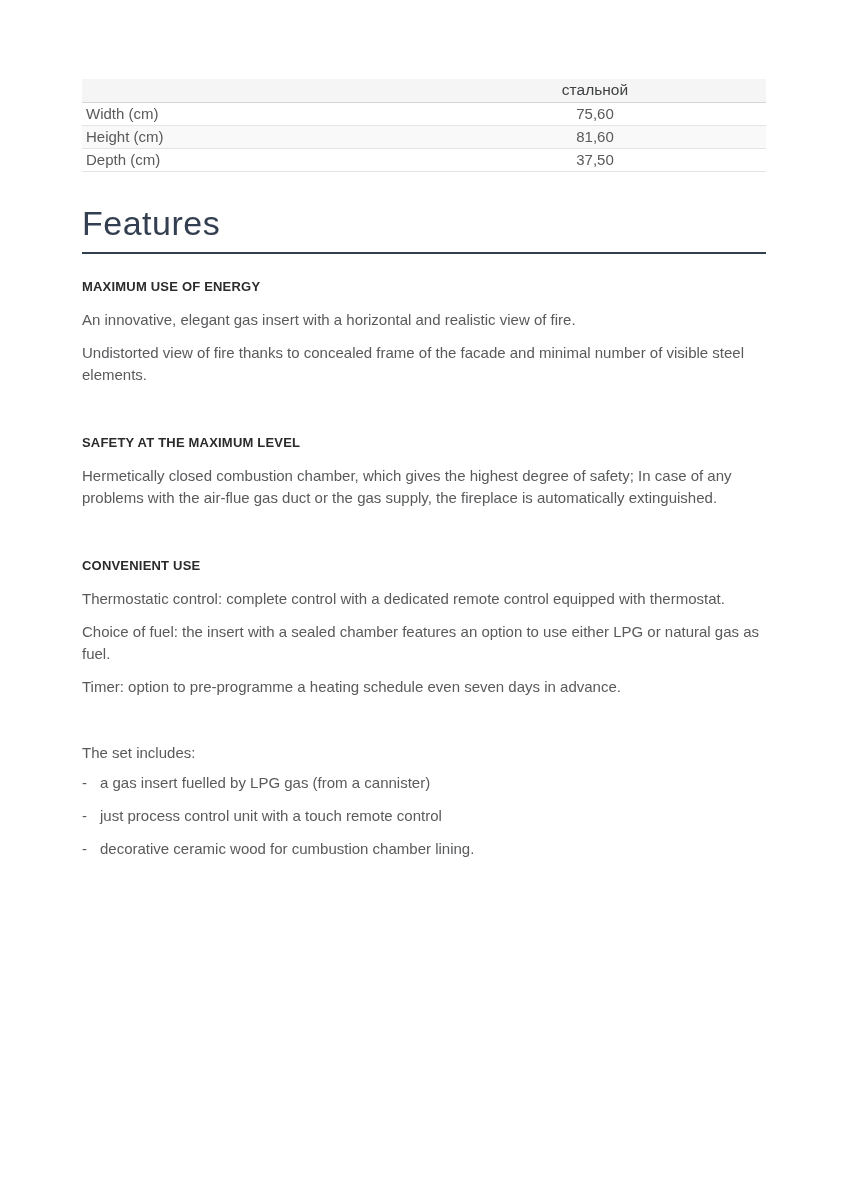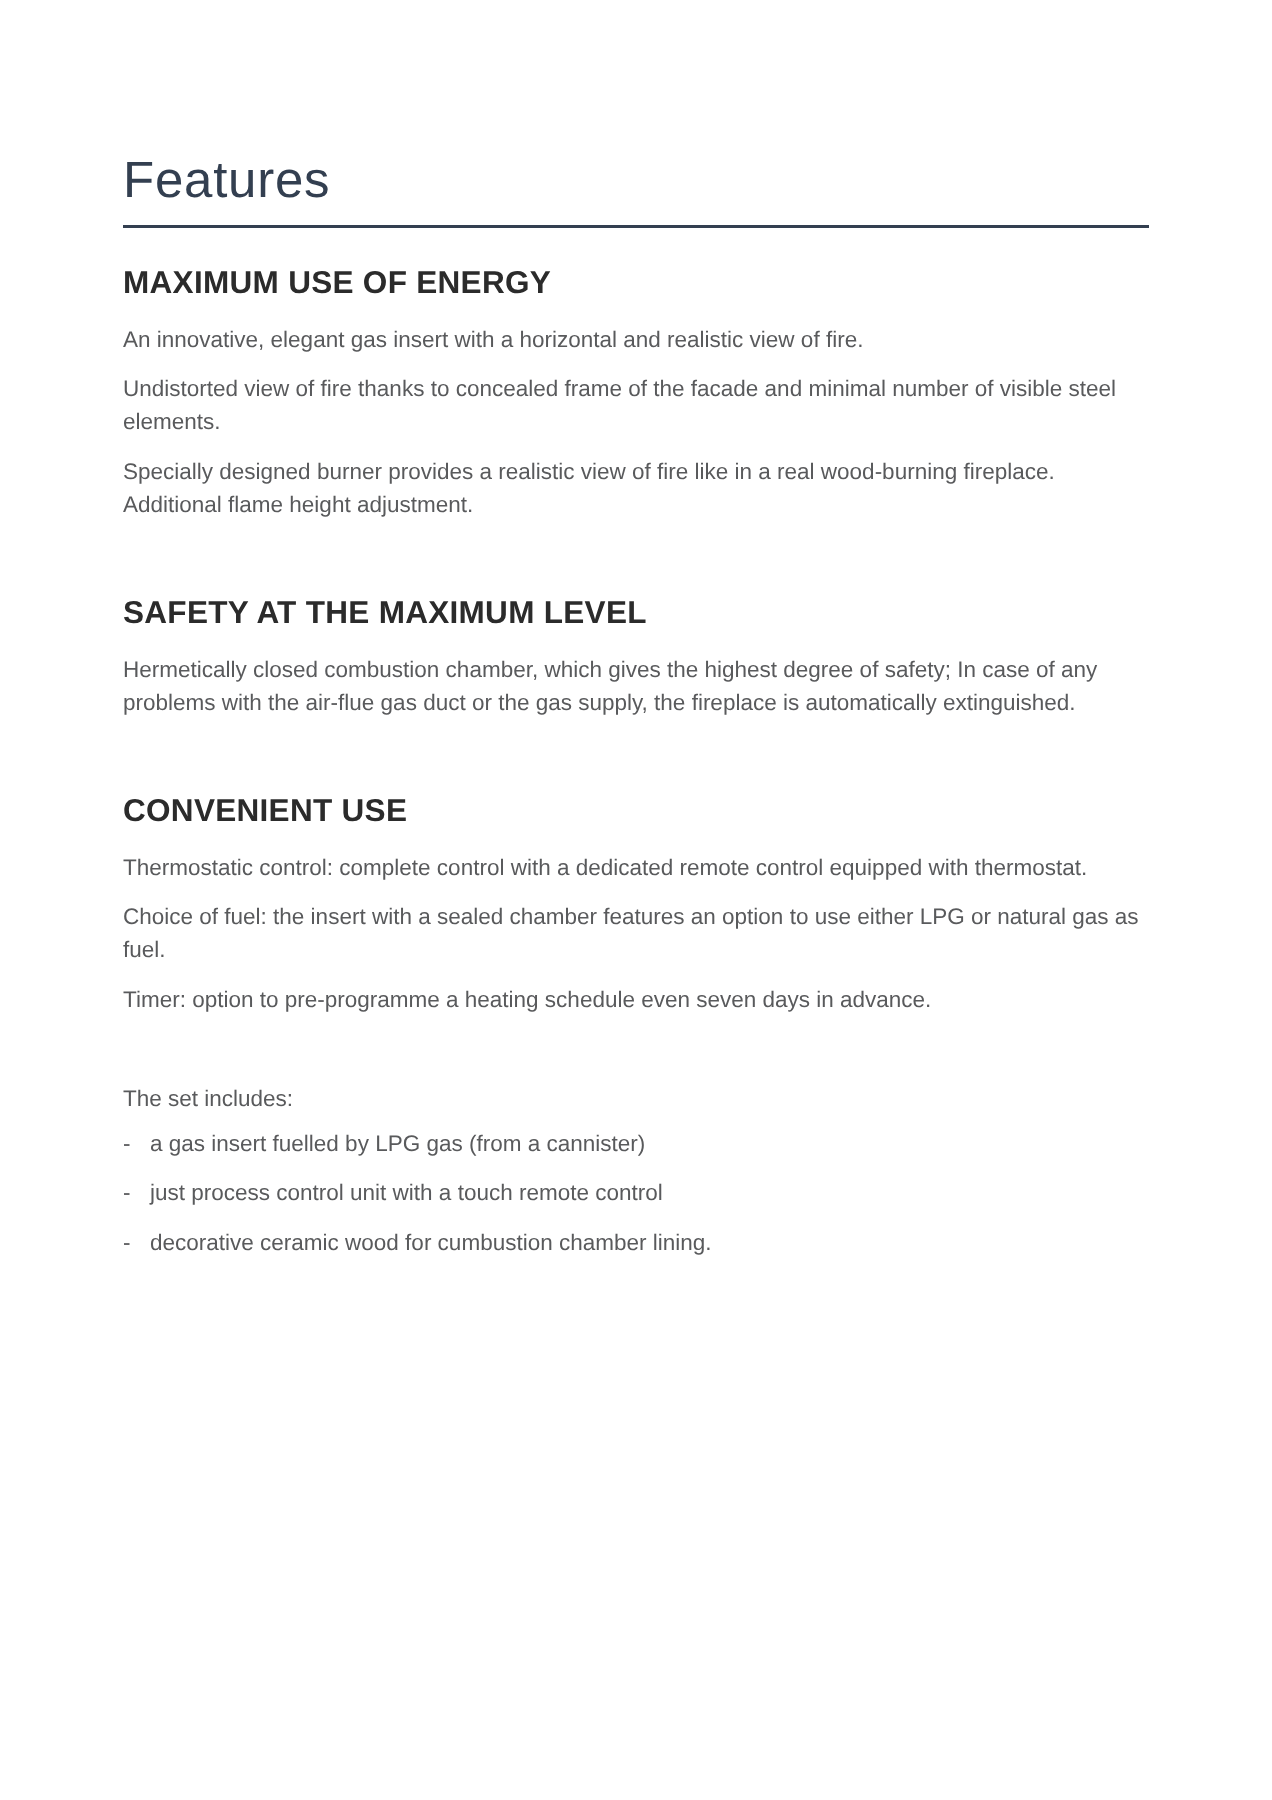--- a/index.html
+++ b/index.html
@@ -48,38 +48,38 @@
   }
   table.spec .col-label { width: 50%; text-align: left; }
   table.spec .col-value { width: 50%; text-align: center; }
   table.spec tbody tr { border-top: 1px solid var(--table-border); }
   table.spec tbody tr:first-child { border-top: 1px solid var(--table-header-border); }
   table.spec tbody tr:nth-child(even) { background: var(--table-stripe-bg); }
   table.spec tbody tr:last-child { border-bottom: 1px solid var(--table-border); }
 
   
   .features-title {
-    margin-top: 21px;
+    margin-top: 31px;
     font-size: 34px;
     font-weight: 300;
     letter-spacing: 0.5px;
     color: var(--accent);
     line-height: 1.2;
   }
   .title-rule {
     border: none;
     border-top: 2px solid var(--accent);
     margin-top: 9px;
   }
 
   
   .section { margin-top: 49px; }
   .section.first { margin-top: 25px; }
   .section-heading {
-    font-size: 21px;
+    font-size: 13px;
     font-weight: 700;
     letter-spacing: 0.2px;
     color: var(--heading-text);
     margin-bottom: 15px;
   }
   .para {
     font-size: 15px;
     line-height: 22px;
     color: var(--body-text);
     margin-bottom: 11px;
@@ -107,29 +107,50 @@
     width: 18px;
     flex: 0 0 18px;
   }
 </style>
 </head>
 <body>
 
 <div class="page">
   <div class="content">
 
+    <table class="spec">
+      <thead>
+        <tr>
+          <th class="col-label"></th>
+          <th class="col-value">стальной</th>
+        </tr>
+      </thead>
+      <tbody>
+        <tr>
+          <td class="col-label">Width (cm)</td>
+          <td class="col-value">75,60</td>
+        </tr>
+        <tr>
+          <td class="col-label">Height (cm)</td>
+          <td class="col-value">81,60</td>
+        </tr>
+        <tr>
+          <td class="col-label">Depth (cm)</td>
+          <td class="col-value">37,50</td>
+        </tr>
+      </tbody>
+    </table>
 
     <h1 class="features-title">Features</h1>
     <hr class="title-rule">
 
     <div class="section first">
       <h2 class="section-heading">MAXIMUM USE OF ENERGY</h2>
       <p class="para">An innovative, elegant gas insert with a horizontal and realistic view of fire.</p>
       <p class="para">Undistorted view of fire thanks to concealed frame of the facade and minimal number of visible steel elements.</p>
-      <p class="para">Specially designed burner provides a realistic view of fire like in a real wood-burning fireplace. Additional flame height adjustment.</p>
     </div>
 
     <div class="section">
       <h2 class="section-heading">SAFETY AT THE MAXIMUM LEVEL</h2>
       <p class="para">Hermetically closed combustion chamber, which gives the highest degree of safety; In case of any problems with the air-flue gas duct or the gas supply, the fireplace is automatically extinguished.</p>
     </div>
 
     <div class="section">
       <h2 class="section-heading">CONVENIENT USE</h2>
       <p class="para">Thermostatic control: complete control with a dedicated remote control equipped with thermostat.</p>

